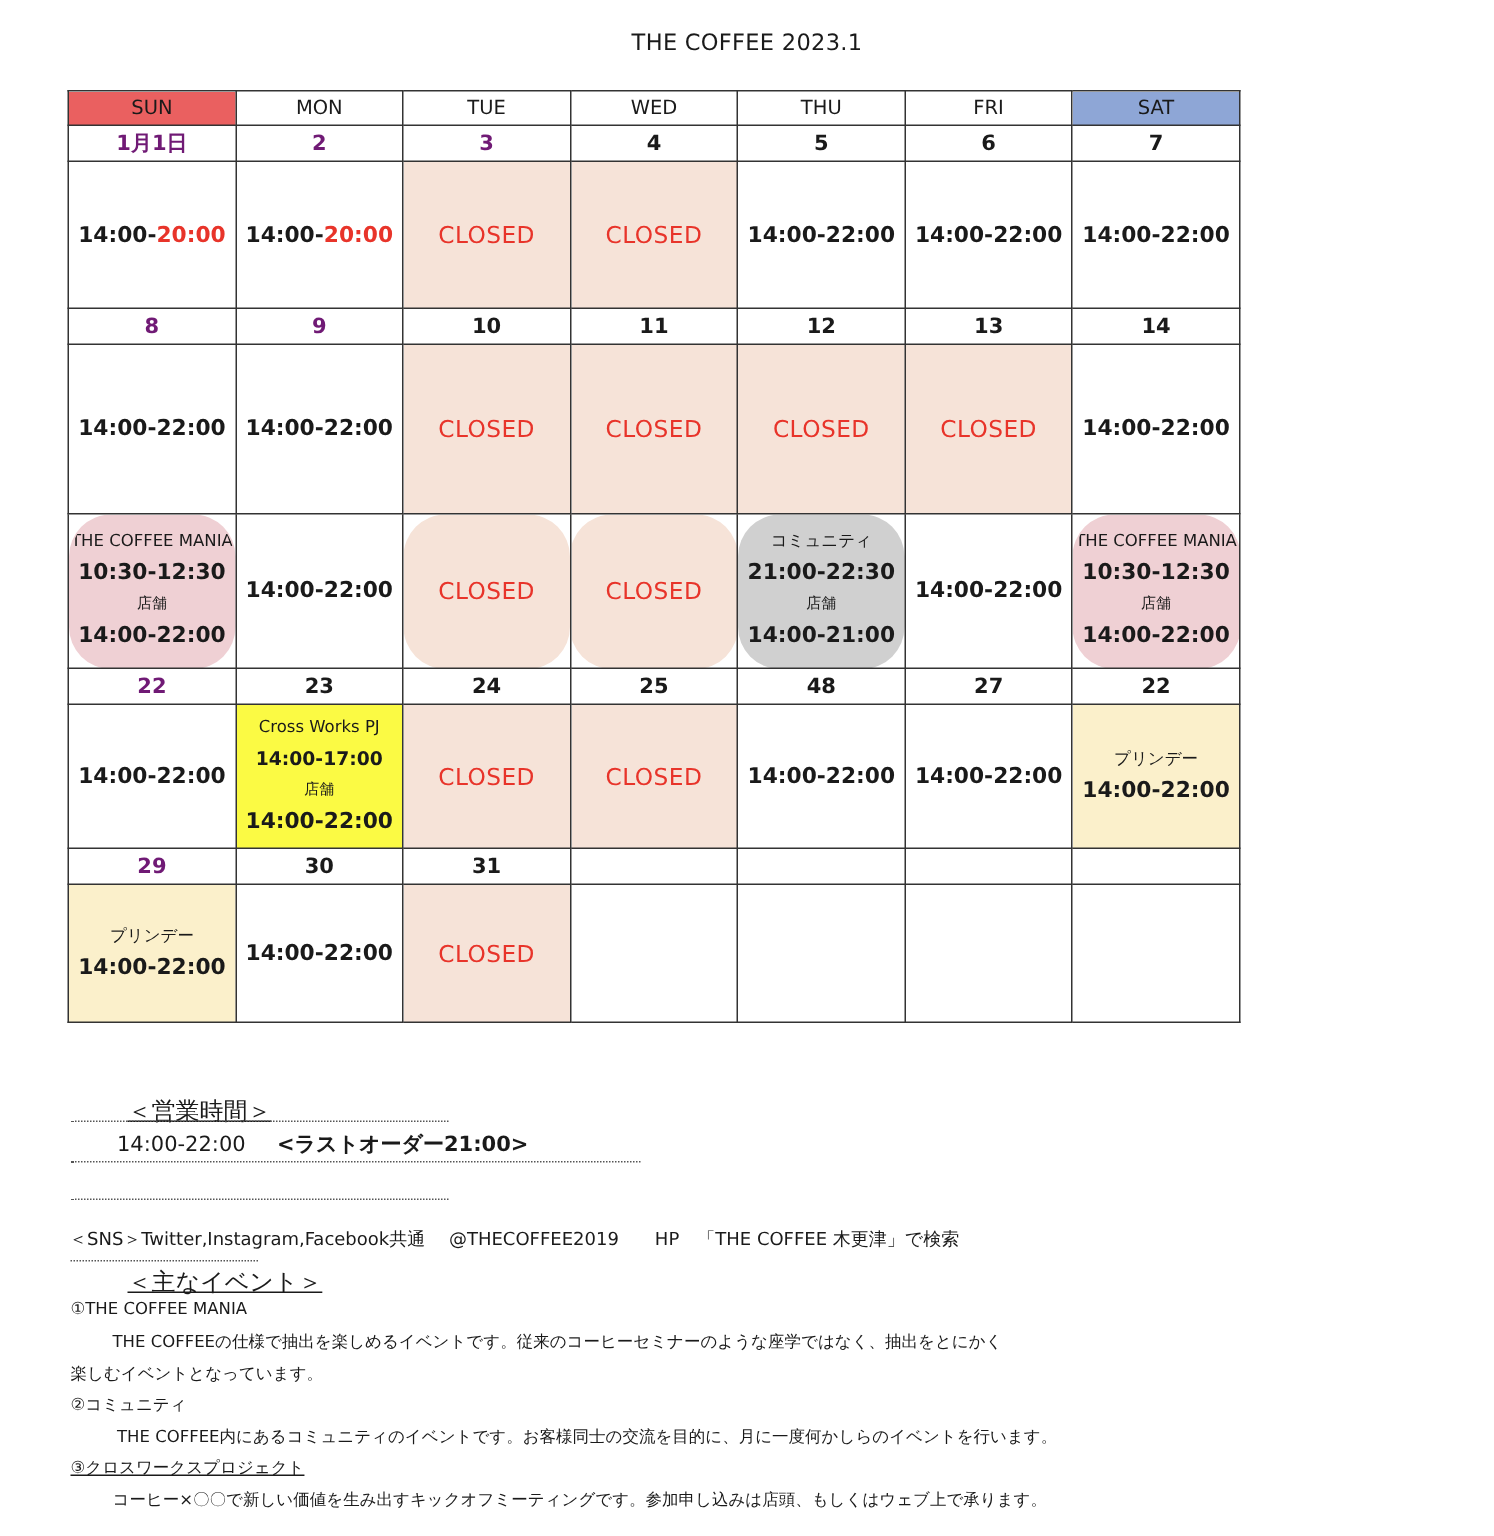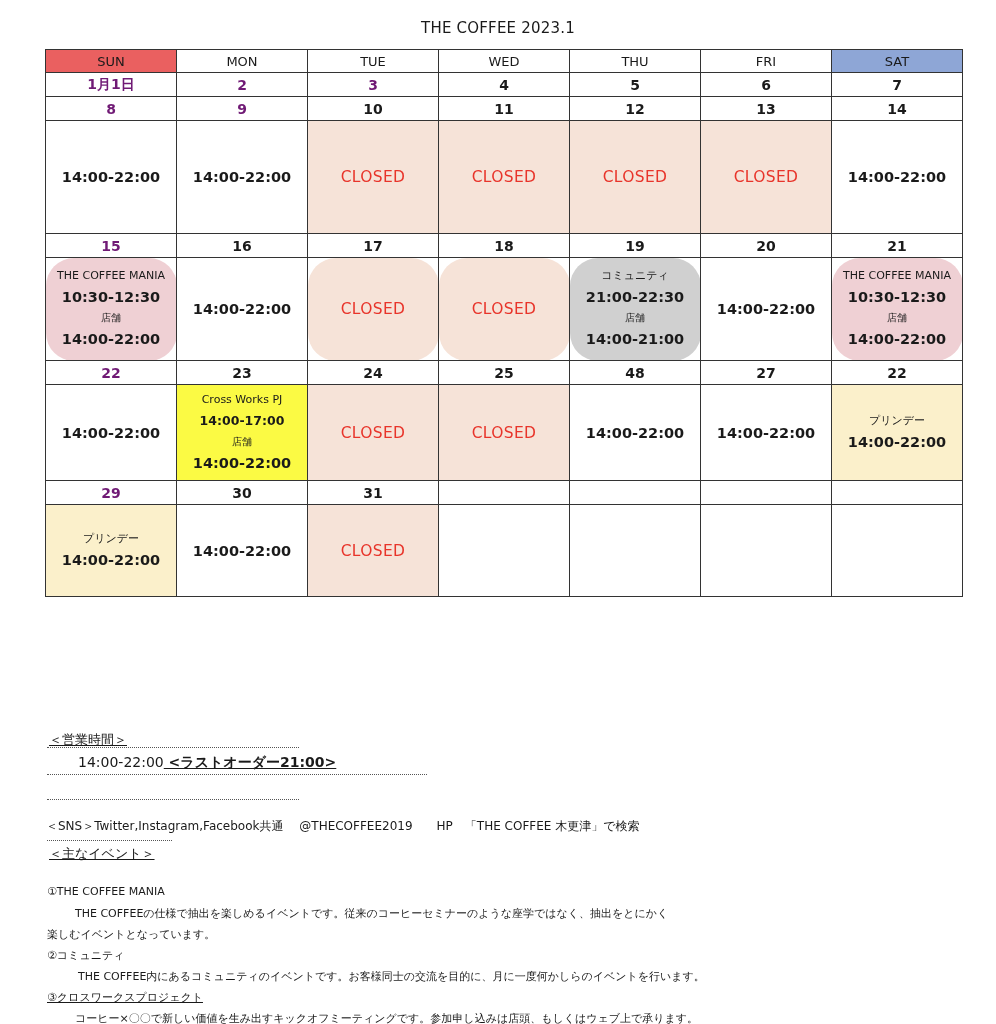--- a/index.html
+++ b/index.html
@@ -1,18 +1,18 @@
 <!DOCTYPE html>
 <html><head>
 <meta charset="utf-8">
 <style>
   html, body { margin:0; padding:0; background:#ffffff; }
   body { width:996px; height:1024px; position:relative; font-family:"DejaVu Sans", sans-serif; color:#1a1a1a; overflow:hidden; }
   .title { position:absolute; top:19px; left:0; width:996px; text-align:center; font-size:15px; letter-spacing:0.2px; }
-  table.cal { position:absolute; top:49px; left:45px; border-collapse:collapse; table-layout:fixed; width:918px; }
+  table.cal { position:absolute; top:60px; left:45px; border-collapse:collapse; table-layout:fixed; width:782px; }
   table.cal td { border:1.5px solid #333; text-align:center; vertical-align:middle; padding:0; overflow:hidden; }
   td.dow { height:22px; font-size:13px; }
   td.dow.sun { background:#ea6060; }
   td.dow.sat { background:#8ea6d6; }
   td.date { height:23px; font-size:14px; font-weight:bold; }
   td.date.red { color:#701a75; }
   td.cell { font-size:14.5px; font-weight:bold; }
   td.cell.closed { background:#f6e3d8; color:#e8342a; font-size:15.5px; font-weight:normal; letter-spacing:0.3px; }
   td.cell.pink { background:#efd0d4; }
   td.cell.gray { background:#d0d0d0; }
@@ -20,26 +20,26 @@
   td.cell.cream { background:#fbf0cb; }
   .red { color:#e8342a; }
   .ev-title { font-size:11px; font-weight:normal; line-height:18px; }
   .ev-sub { font-size:10px; font-weight:normal; line-height:18px; }
   .ev-time { font-size:14.5px; line-height:24px; }
   .r1 td.cell { height:97px; }
   .r2 td.cell { height:112px; }
   .r3 td.cell { height:102px;border-radius:28px; }
   .r4 td.cell { height:95px; }
   .r5 td.cell { height:91px; }
-  .heading { position:absolute; font-size:13px; text-decoration:underline; }
+  .heading { position:absolute; font-size:16px; text-decoration:underline;margin-left:36px; }
   .dots { position:absolute; border-top:1px dotted #555; height:0; }
   .hours { position:absolute; left:78px; top:754px; font-size:14px; }
-  .hours .lo { text-decoration:underline; font-weight:bold; }
+  .hours .lo { font-weight:bold;margin-left:16px; }
   .sns { position:absolute; left:46px; top:803px; font-size:12px; white-space:pre;margin-top:15px; }
-  .ev { position:absolute; font-size:11px; white-space:nowrap;margin-top:19px; }
+  .ev { position:absolute; font-size:11px; white-space:nowrap; }
 </style>
 </head>
 <body>
 
 <div class="title">THE COFFEE  2023.1</div>
 
 <table class="cal">
   <tbody>
       <tr>
     <td class="dow sun">SUN</td>
@@ -53,49 +53,49 @@
 
   <tr>
     <td class="date red">1月1日</td>
     <td class="date red">2</td>
     <td class="date red">3</td>
     <td class="date">4</td>
     <td class="date">5</td>
     <td class="date">6</td>
     <td class="date">7</td>
   </tr>
+  <tr class="r1">
+    <td class="cell"><span>14:00-</span><span class="red">20:00</span></td>
+    <td class="cell"><span>14:00-</span><span class="red">20:00</span></td>
+    <td class="cell closed">CLOSED</td>
+    <td class="cell closed">CLOSED</td>
+    <td class="cell">14:00-22:00</td>
+    <td class="cell">14:00-22:00</td>
+    <td class="cell">14:00-22:00</td>
+  </tr>
 
   <tr>
     <td class="date red">8</td>
     <td class="date red">9</td>
     <td class="date">10</td>
     <td class="date">11</td>
     <td class="date">12</td>
     <td class="date">13</td>
     <td class="date">14</td>
   </tr>
   <tr class="r2">
     <td class="cell">14:00-22:00</td>
     <td class="cell">14:00-22:00</td>
     <td class="cell closed">CLOSED</td>
     <td class="cell closed">CLOSED</td>
     <td class="cell closed">CLOSED</td>
     <td class="cell closed">CLOSED</td>
     <td class="cell">14:00-22:00</td>
   </tr>
 
-  <tr>
-    <td class="date red">15</td>
-    <td class="date">16</td>
-    <td class="date">17</td>
-    <td class="date">18</td>
-    <td class="date">19</td>
-    <td class="date">20</td>
-    <td class="date">21</td>
-  </tr>
   <tr class="r3">
     <td class="cell pink">
       <div class="ev-title">THE COFFEE MANIA</div>
       <div class="ev-time">10:30-12:30</div>
       <div class="ev-sub">店舗</div>
       <div class="ev-time">14:00-22:00</div>
     </td>
     <td class="cell">14:00-22:00</td>
     <td class="cell closed">CLOSED</td>
     <td class="cell closed">CLOSED</td>

